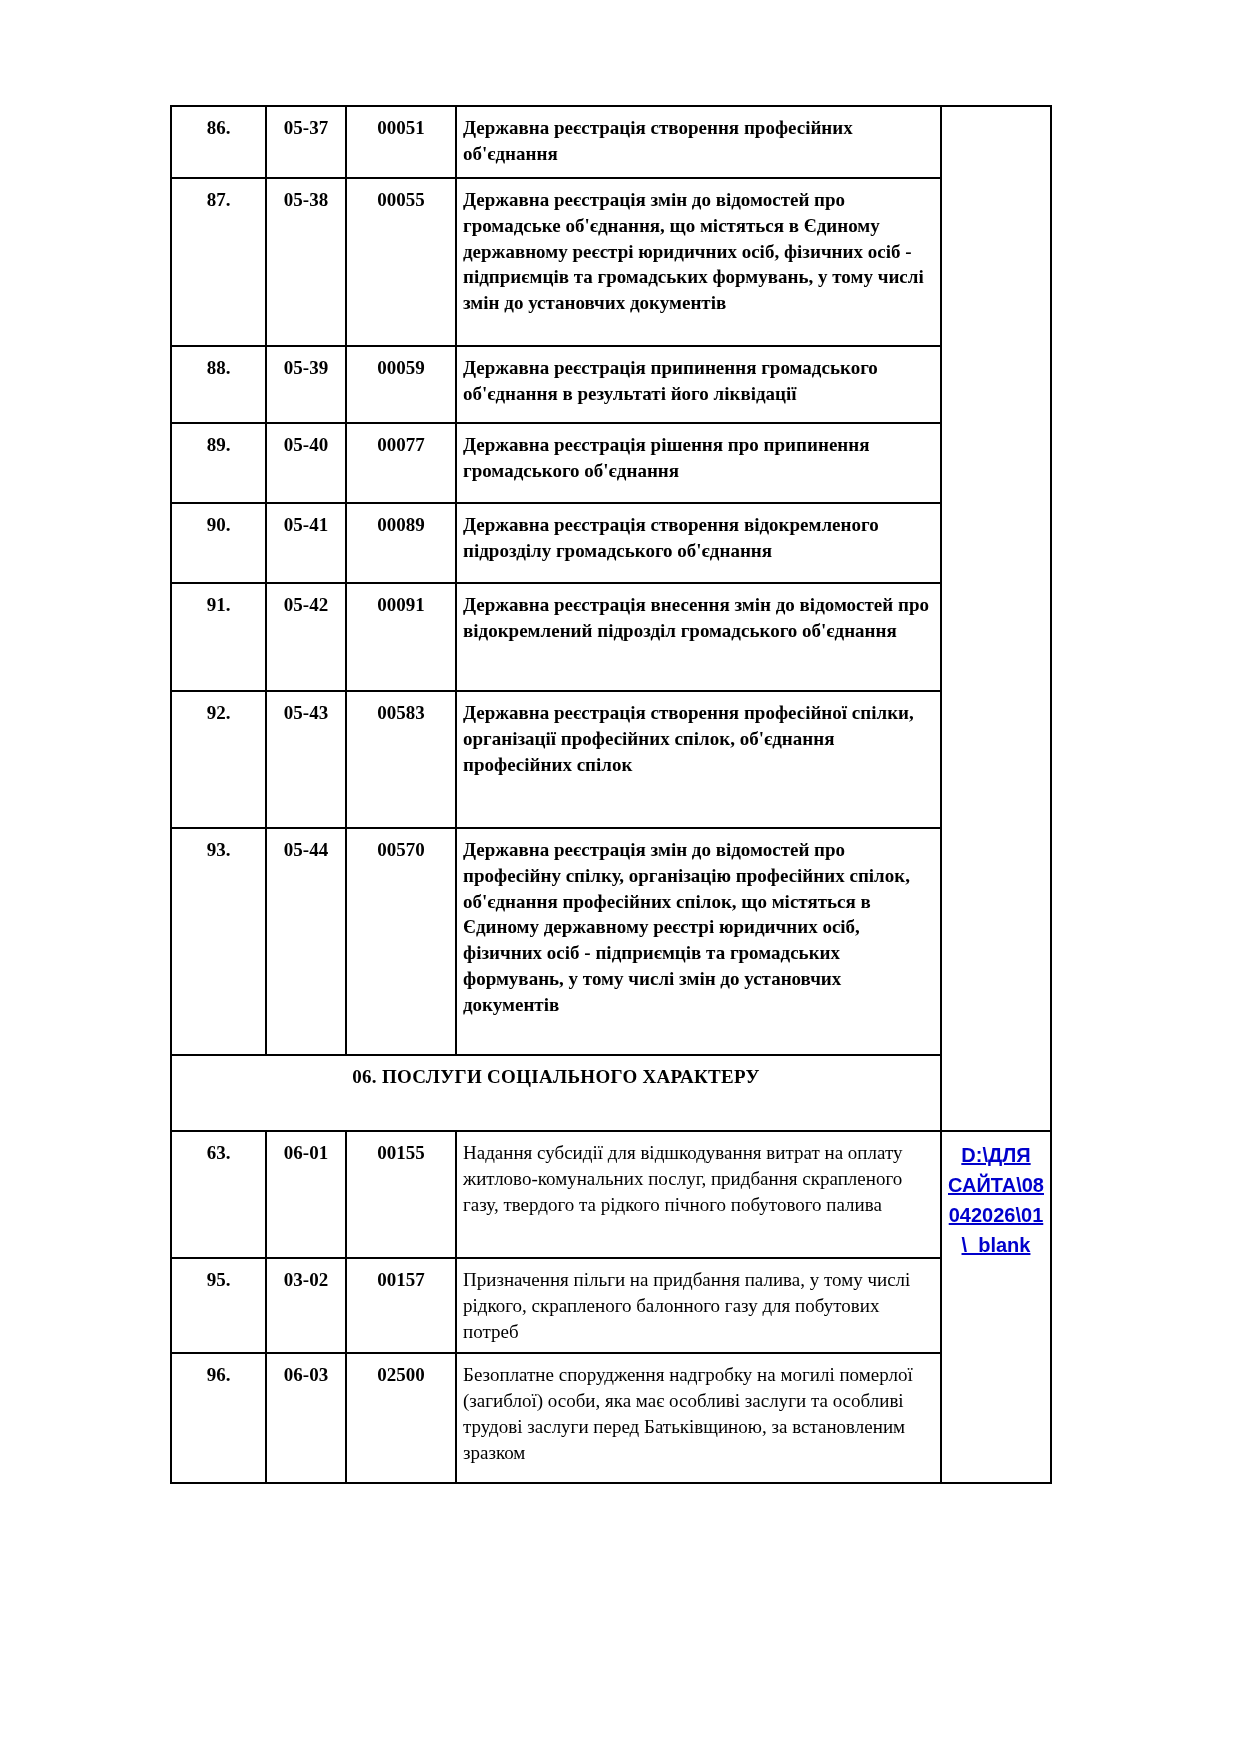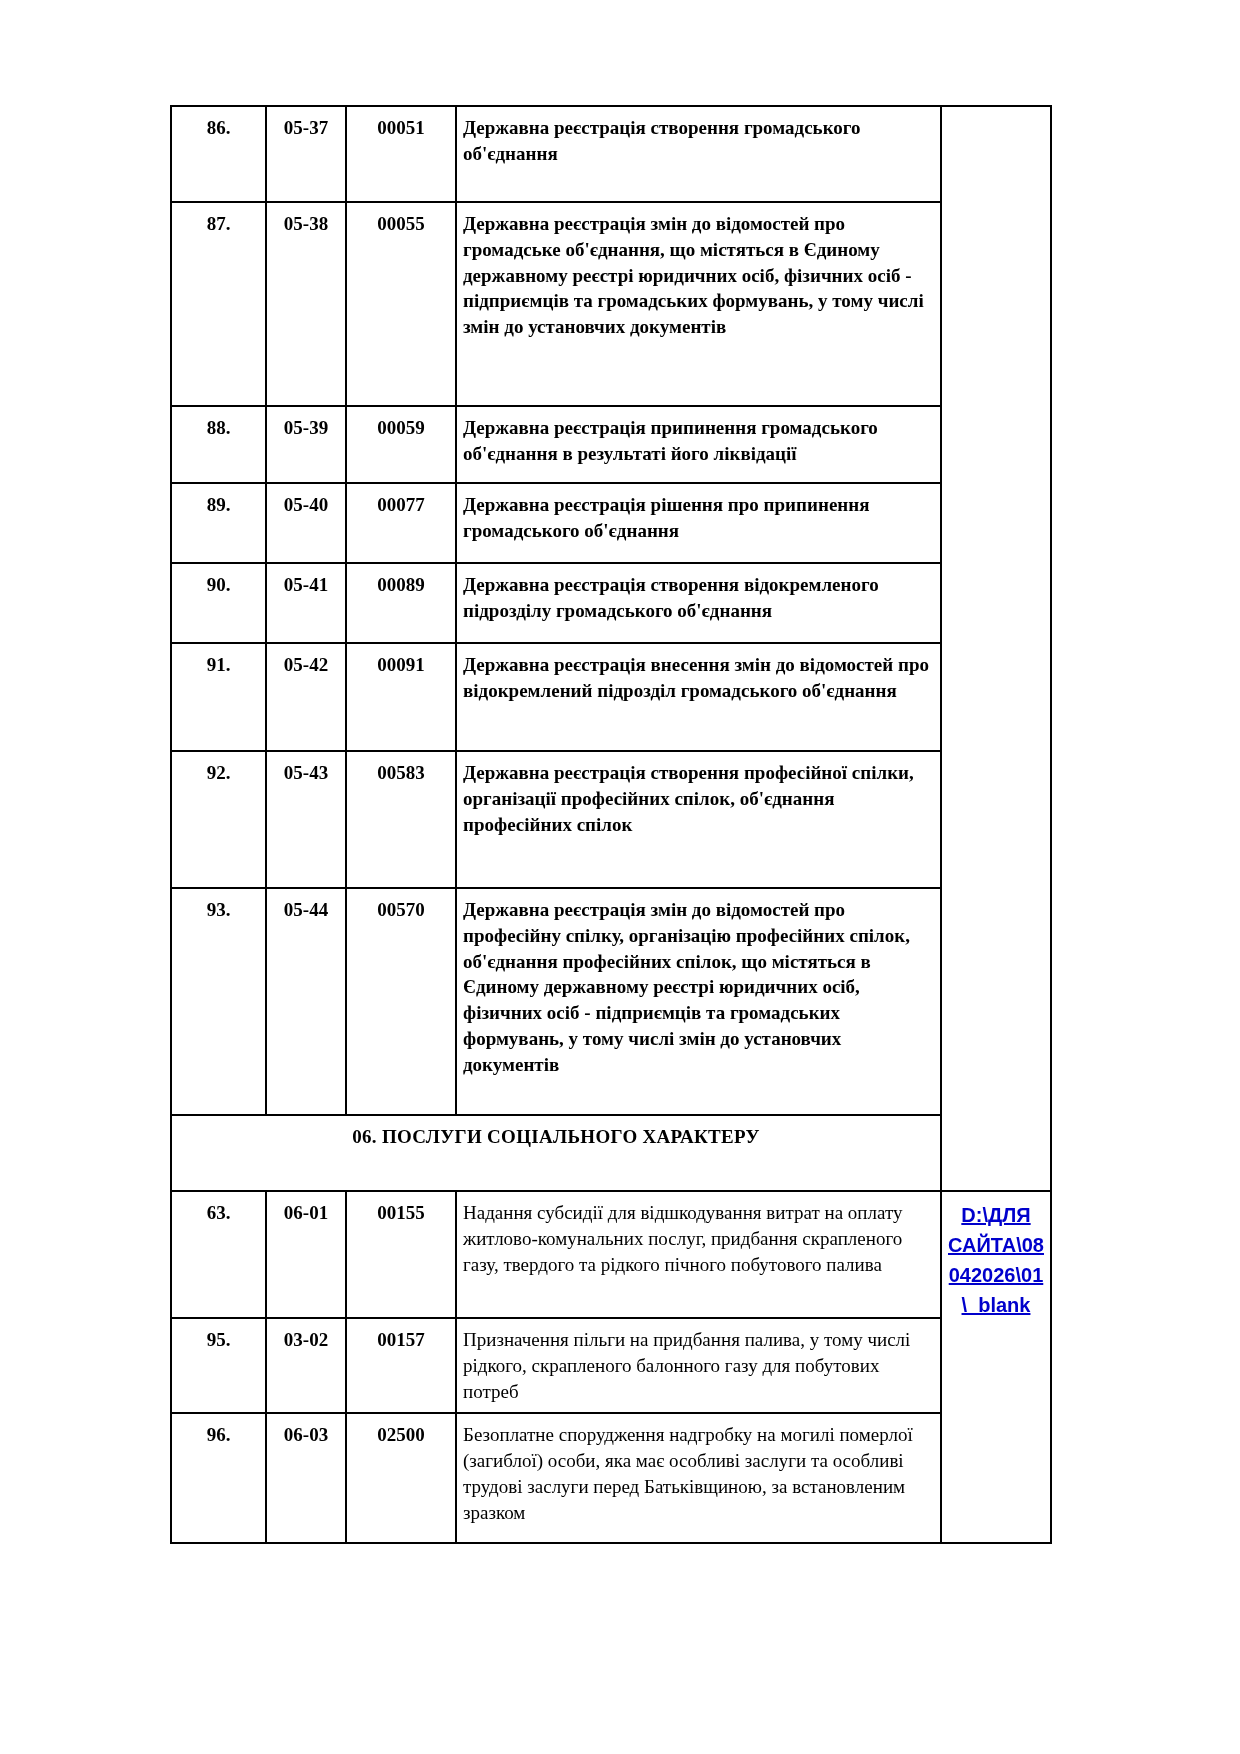--- a/index.html
+++ b/index.html
@@ -77,28 +77,28 @@
 <div class="page">
   <table class="services">
     <colgroup>
       <col style="width:95px">
       <col style="width:80px">
       <col style="width:110px">
       <col style="width:485px">
       <col style="width:110px">
     </colgroup>
     <tbody>
-        <tr style="height: 96px; border-radius: 17px;">
+        <tr style="height: 72px; border-radius: 17px;">
           <td class="col-num">86.</td>
           <td class="col-code">05-37</td>
           <td class="col-id">00051</td>
-          <td class="col-desc">Державна реєстрація створення громадського об'єднання</td>
+          <td class="col-desc">Державна реєстрація створення професійних об'єднання</td>
           <td class="col-note" rowspan="9"></td>
         </tr>
-        <tr style="height: 204px;">
+        <tr style="height: 168px;">
           <td class="col-num">87.</td>
           <td class="col-code">05-38</td>
           <td class="col-id">00055</td>
           <td class="col-desc">Державна реєстрація змін до відомостей про громадське об'єднання, що містяться в Єдиному державному реєстрі юридичних осіб, фізичних осіб - підприємців та громадських формувань, у тому числі змін до установчих документів</td>
         </tr>
         <tr style="height: 77px;">
           <td class="col-num">88.</td>
           <td class="col-code">05-39</td>
           <td class="col-id">00059</td>
           <td class="col-desc">Державна реєстрація припинення громадського об'єднання в результаті його ліквідації</td>

